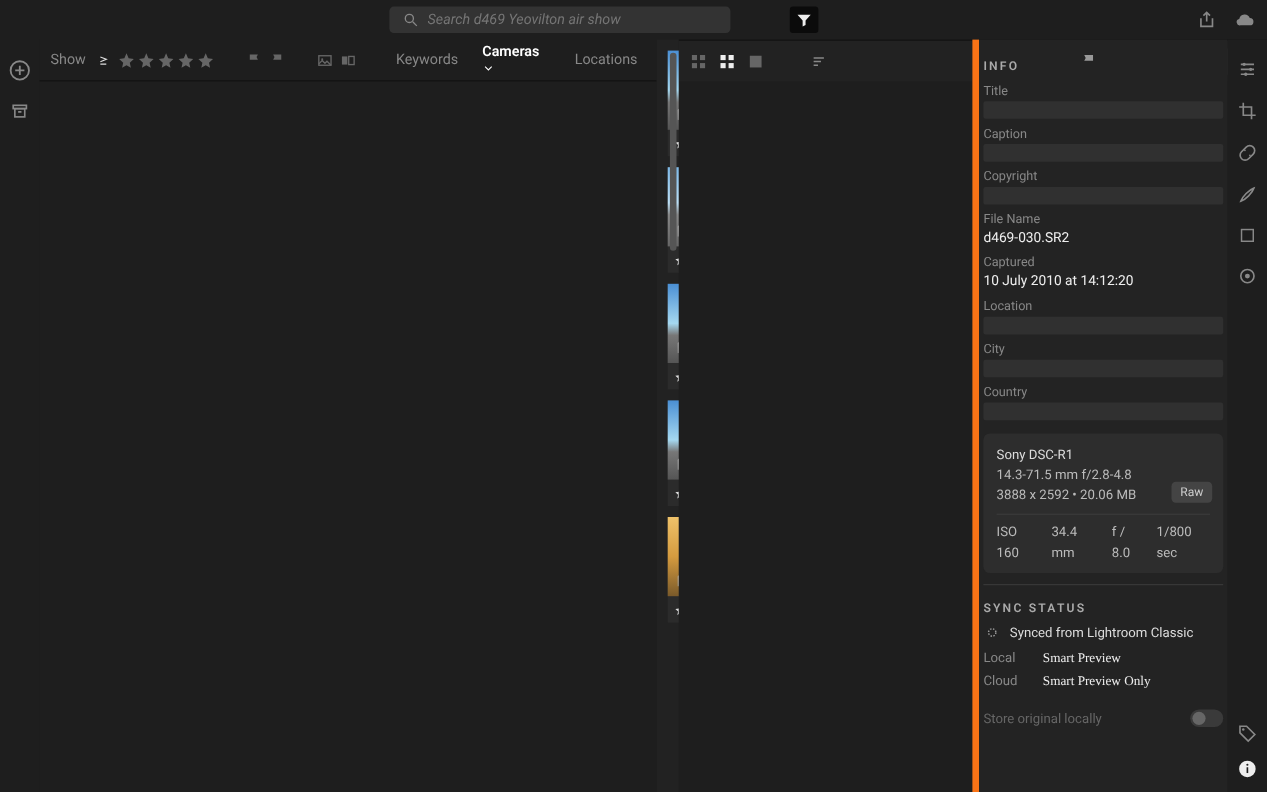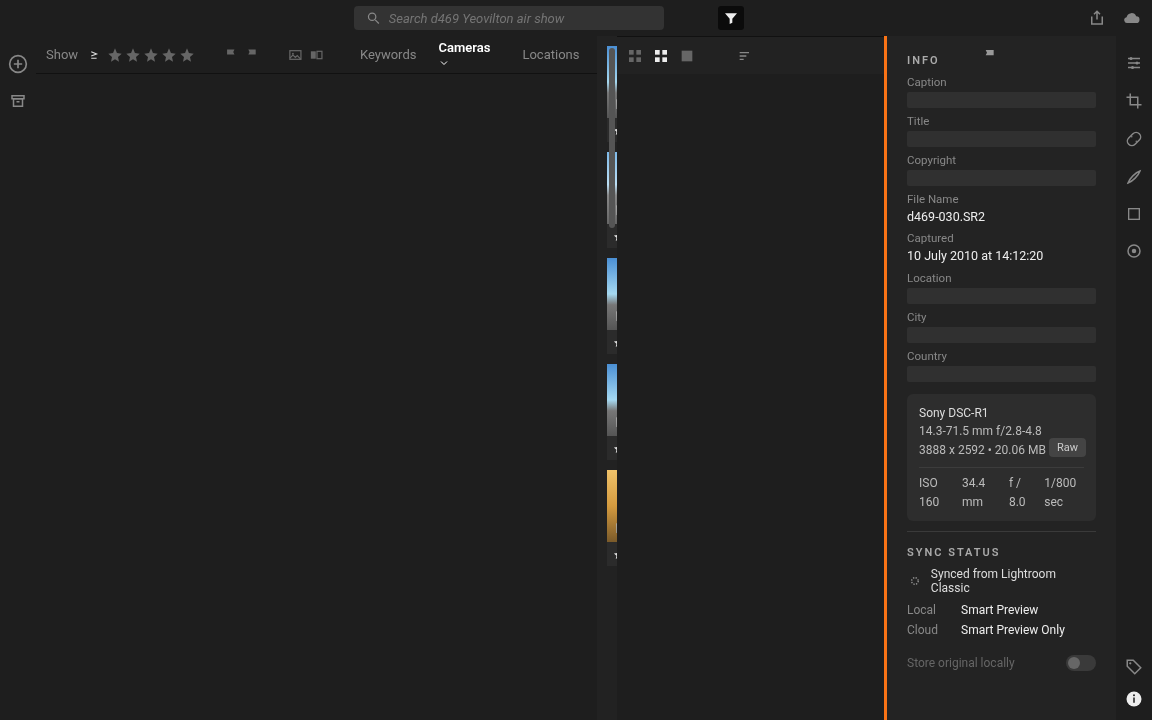--- a/index.html
+++ b/index.html
@@ -12,21 +12,21 @@
 .search-box input { background: transparent; border: none; color: #999; font-style: italic; font-size: 13px; width: 100%; outline: none; }
 .filter-btn { width: 26px; height: 24px; background: #0b0b0b; border-radius: 3px; margin-left: 6px; display: flex; align-items: center; justify-content: center; }
 .topbar-right { display: flex; gap: 16px; align-items: center; }
 
 
 .body { display: flex; height: calc(720px - 36px); }
 .leftrail { width: 36px; background: #1e1e1e; padding-top: 18px; display: flex; flex-direction: column; align-items: center; gap: 18px; }
 .rightrail { width: 36px; background: #1e1e1e; padding-top: 18px; display: flex; flex-direction: column; align-items: center; gap: 20px; position: relative; }
 .rightrail .bottom-icons { position: absolute; bottom: 12px; display: flex; flex-direction: column; align-items: center; gap: 14px; }
 .main { flex: 1; display: flex; flex-direction: row; min-width: 0; }
-.rightpanel { width: 232px; background: #232323; padding: 8px 20px 14px; overflow: hidden; font-size: 12px; border-left: 3px solid #f97316; }
+.rightpanel { width: 232px; background: #232323; padding: 8px 4px 14px; overflow: hidden; font-size: 12px; border-left: 6px solid #f97316; }
 .rightpanel hr { border: none; border-top: 1px solid #3a3a3a; margin: 10px 0 14px; }
 
 
 .filterbar { height: 38px; display: flex; align-items: center; padding: 0 10px; gap: 6px; border-bottom: 1px solid #111; font-size: 13px; color: #888; }
 .filterbar .lbl { margin-right: 4px; }
 .filterbar .stars { display: flex; gap: 2px; }
 .filterbar .sep { width: 18px; }
 .filterbar .tab { padding: 4px 8px; cursor: pointer; }
 .filterbar .tab.active { color: #fff; font-weight: 600; }
 
@@ -59,21 +59,21 @@
 
 .panel-h { letter-spacing: 2px; font-size: 11px; color: #aaa; margin: 10px 0 8px; font-weight: 600; }
 .field { margin-bottom: 6px; }
 .field .flabel { color: #888; font-size: 11.5px; margin-bottom: 3px; }
 .field .fvalue { color: #eee; font-size: 12.5px; line-height: 1.3; }
 .field .fline { height: 16px; background: #303030; border-radius: 2px; }
 .exif-card { background: #2d2d2d; border-radius: 6px; padding: 10px 12px; margin-top: 12px; font-size: 12px; color: #bbb; line-height: 1.55; position: relative; }
 .exif-card .raw { position: absolute; top: 44px; right: 10px; background: #444; color: #ccc; border-radius: 4px; padding: 1px 8px; font-size: 11px; }
 .sync-row { display: flex; gap: 14px; font-size: 12px; margin-top: 6px; }
 .sync-row .k { color: #888; width: 40px; }
-.sync-row .v { color: #eee; }
+.sync-row .v { color: #eee; font-family: Liberation Serif, serif; }
 .store-row { display: flex; align-items: center; justify-content: space-between; margin-top: 18px; color: #666; font-size: 12px; }
 
 
 .ic { width: 16px; height: 16px; display: inline-flex; }
 .ic svg { width: 100%; height: 100%; }
 .star { color: #ddd; }
 .star.dim { color: #666; }
 .iconbtn { cursor: pointer; color: #888; }
 
 </style>
@@ -1477,25 +1477,25 @@
         <div class="track">
             <div class="wedge"></div>
           </div>
       </div>
     </div>
   </div>
 
   <div class="rightpanel">
     <div class="panel-h">INFO</div>
     <div class="field">
-        <div class="flabel">Caption</div>
+        <div class="flabel">Title</div>
         <div class="fline"></div>
       </div>
     <div class="field">
-        <div class="flabel">Title</div>
+        <div class="flabel">Caption</div>
         <div class="fline"></div>
       </div>
     <div class="field">
         <div class="flabel">Copyright</div>
         <div class="fline"></div>
       </div>
     <div class="field">
         <div class="flabel">File Name</div>
         <div class="fvalue">d469-030.SR2</div>
       </div>

